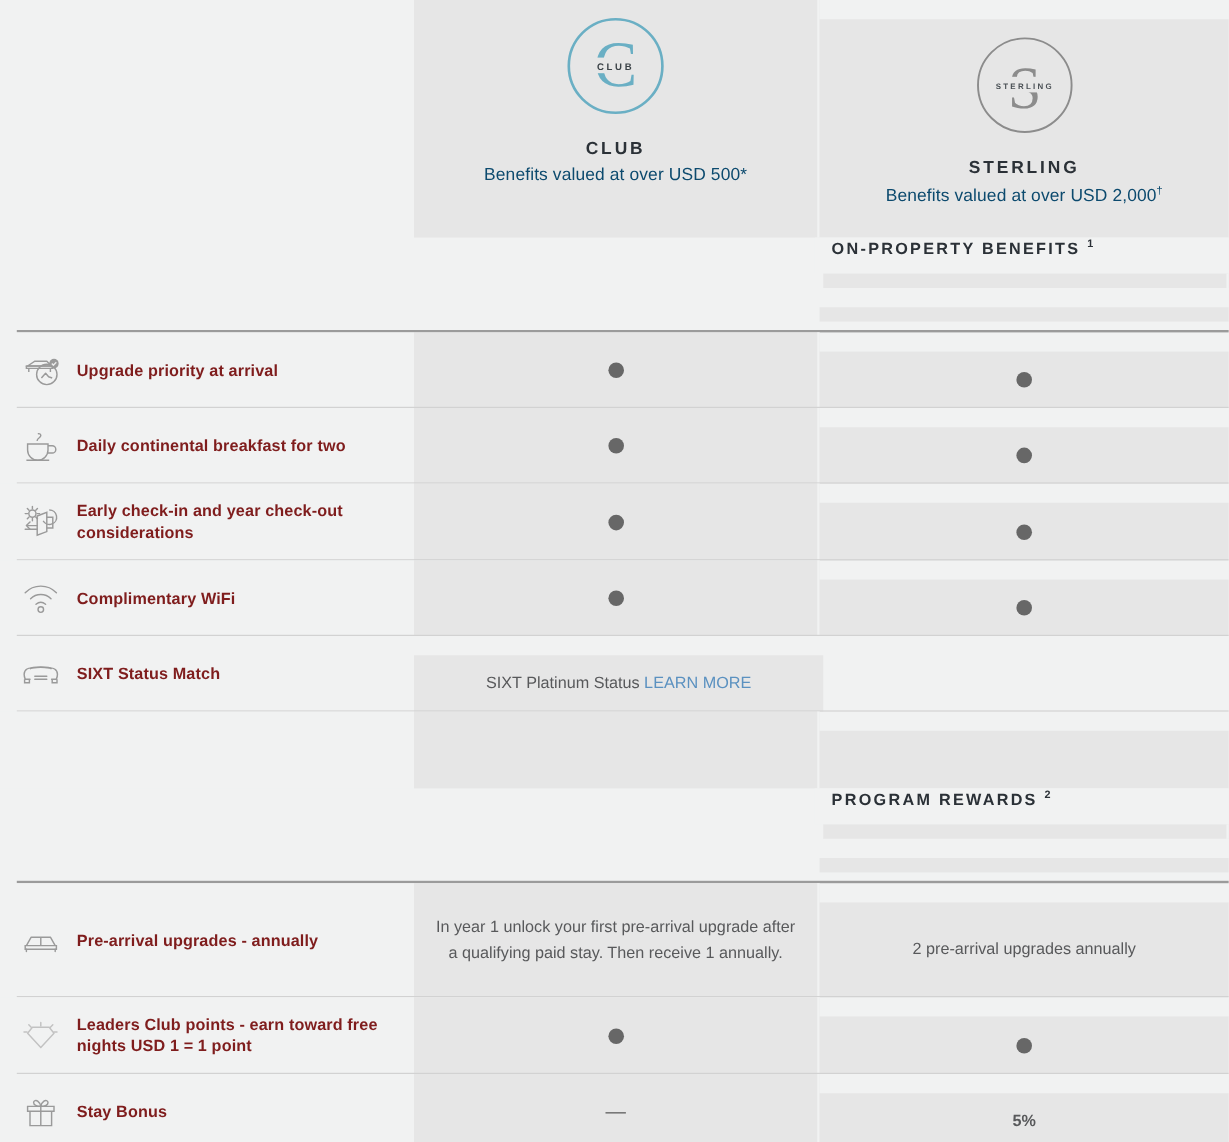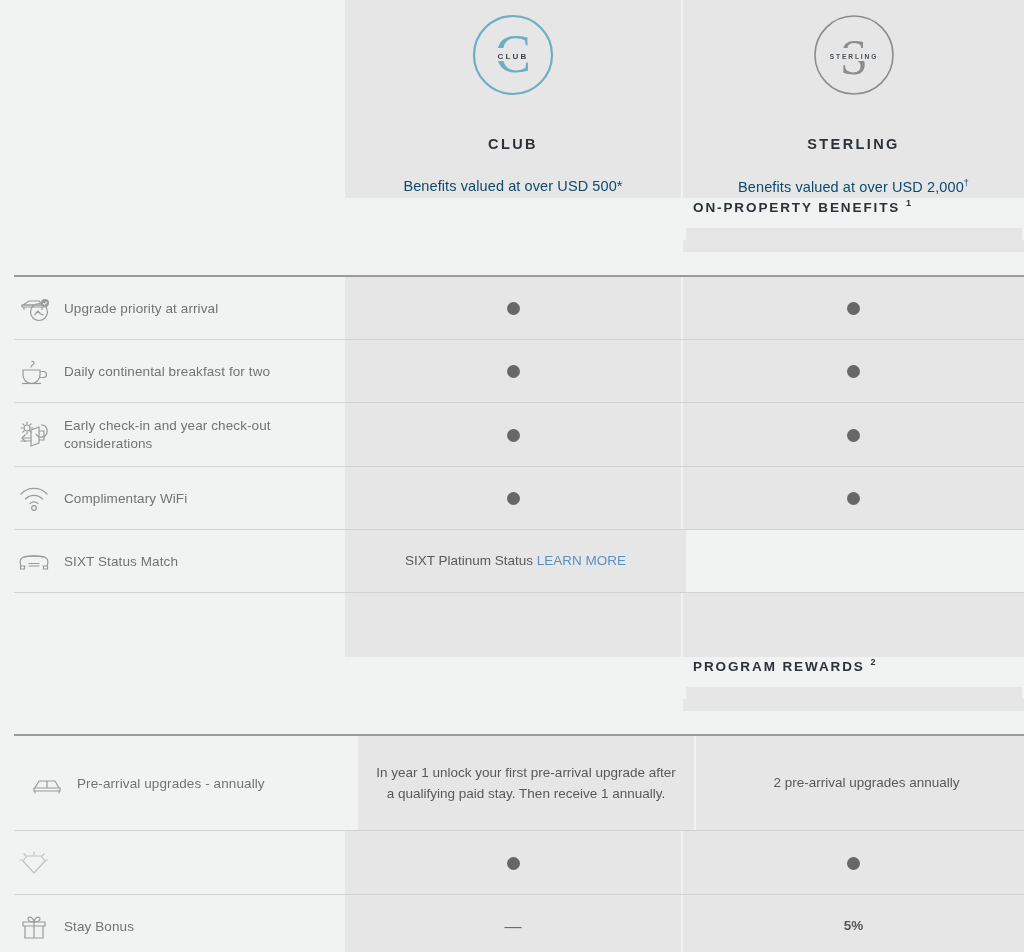--- a/index.html
+++ b/index.html
@@ -23,24 +23,23 @@
     background: #f1f2f2;
     display: flex; align-items: center;
     padding-left: 14px;
   }
   .cell-val {
     width: 338px; flex: none;
     background: #e6e6e6;
     display: flex; align-items: center; justify-content: center;
     text-align: center;
     padding: 6px 18px;
-    gap: 20px;
   }
   .cell-val.first { width: 338px; border-right: 2px solid #f1f2f2; }
-  .cell-val.second { width: 341px; }
+  .cell-val.second { width: 341px; margin-top: 16px; }
 
   
   .header-row { height: 198px; }
   .header-row .cell-label { background: #f1f2f2; }
   .header-row .cell-val {
     flex-direction: column; justify-content: flex-start;
     padding-top: 14px;
   }
   .tier-logo { width: 82px; height: 82px; position: relative; margin-bottom: 20px; }
   .tier-logo svg { display: block; }
@@ -63,34 +62,34 @@
   .section-divider {
     position: absolute; left: 14px; right: 0; bottom: 0;
     height: 2px; background: #9b9b9b;
   }
   .section-spacer { height: 64px; }
   .section-spacer .cell-label { background: #f1f2f2; }
 
   
   .benefit-row { height: 63px; }
   .benefit-row.tall { height: 64px; }
-  .benefit-row.xtall { height: 95px; padding-left: 13px; }
+  .benefit-row.xtall { height: 95px; }
   .row-divider {
     position: absolute; left: 14px; right: 0; bottom: 0;
     height: 1px; background: #d2d2d2;
   }
   .bicon {
     width: 40px; flex: none;
     display: flex; align-items: center; justify-content: center;
     margin-right: 10px;
     color: #9a9a9a;
   }
   .bicon svg { display: block; }
   .blabel {
-    font-size: 13.5px; font-weight: normal; color: #737373;
+    font-size: 13.5px; font-weight: bold; color: #7f1d1d;
     line-height: 1.32; letter-spacing: 0.1px;
   }
   .dot {
     width: 13px; height: 13px; border-radius: 50%;
     background: #676767; display: inline-block;
   }
   .dash { font-size: 17px; color: #676767; line-height: 1; }
   .val-text { font-size: 13.5px; color: #58595b; line-height: 1.5; }
   .val-text.bold { font-weight: bold; }
   .link { color: #5b91c0; }
@@ -285,20 +284,21 @@
   </div>
 
   <div class="row benefit-row tall">
     <div class="cell-label">
       <div class="bicon">
         <svg width="32" height="26" viewBox="0 0 32 26" fill="none" stroke="#c2c2c2" stroke-width="1.2">
           <path d="M16 23 L5 11 L9 6 h14 l4 5 z" stroke-linejoin="round"></path>
           <path d="M16 2 v3 M6 4 l2 2 M26 4 l-2 2 M2 10 h2.5 M29.5 10 h-2.5" stroke-linecap="round"></path>
         </svg>
       </div>
+      <div class="blabel">Leaders Club points - earn toward free nights USD 1 = 1 point</div>
     </div>
     <div class="cell-val first">
       <span class="dot"></span>
     </div>
     <div class="cell-val second">
       <span class="dot"></span>
     </div>
     <div class="row-divider"></div>
   </div>
 

